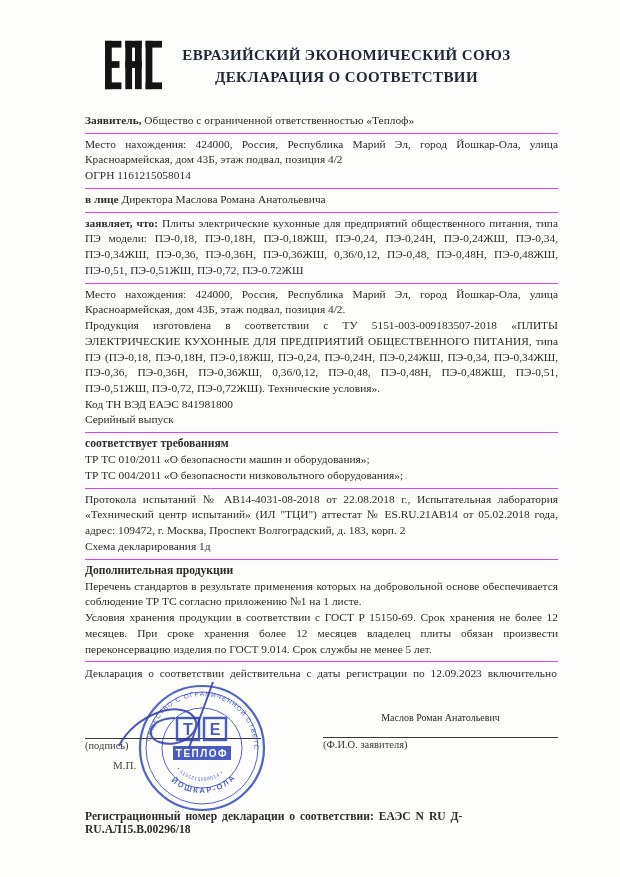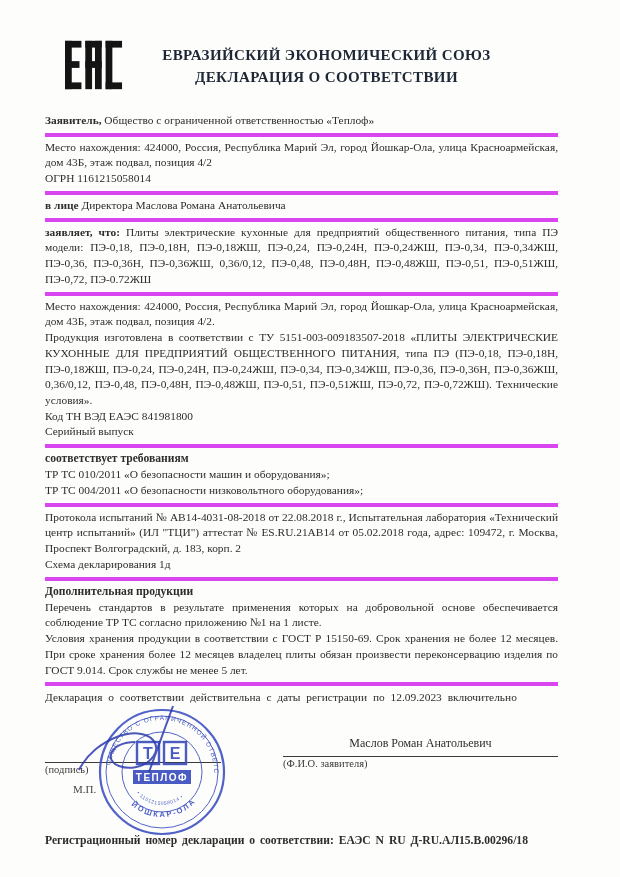--- a/index.html
+++ b/index.html
@@ -4,41 +4,41 @@
 <style>
   html,body{margin:0;padding:0;background:#e8e8e8;}
   .page{
     position:relative;
     width:620px;height:877px;
     margin:0 auto;
     background:#fdfdfb;
     font-family:"Liberation Serif","DejaVu Serif",serif;
     color:#2e2d2b;
     box-sizing:border-box;
-    padding:40px 62px 20px 45px;
+    padding:40px 62px 20px 85px;
     overflow:hidden;
   }
   .hdr{display:flex;align-items:center;margin-bottom:16px;}
   .eac-logo{flex:0 0 60px;margin-left:20px;}
   .hdr-titles{flex:1;text-align:center;padding-right:30px;}
   .hdr-titles div{
     font-weight:bold;font-size:15px;line-height:1.45;
     color:#1d2736;letter-spacing:.4px;
   }
-  .row{border-bottom:4px solid #d946ef;padding:3px 0 4px 0;}
+  .row{border-bottom:1px solid #d946ef;padding:3px 0 4px 0;}
   .row:first-of-type{border-top:none;}
   p{margin:0;font-size:11.4px;line-height:1.38;text-align:justify;}
   .b{font-weight:bold;}
   .sec-h{font-weight:bold;font-size:11.6px;}
   .sig-section{position:relative;padding-top:4px;min-height:118px;}
   .validity{font-weight:normal;word-spacing:3px;}
   .sig-cols{display:flex;margin-top:30px;}
   .sig-left{width:176px;}
   .sig-right{flex:1;margin-left:62px;text-align:center;}
-  .sig-name{font-size:12px;margin-bottom:5px;}
+  .sig-name{font-size:10px;margin-bottom:14px;}
   .sig-line{border-bottom:1px solid #3b3b3b;height:14px;}
   .sig-left .sig-line{height:26px;}
   .sig-caption{font-size:10.5px;text-align:left;padding-top:1px;color:#3a3a3a;}
   .mp{font-size:11px;color:#474747;margin:8px 0 0 28px;}
   .stamp-wrap{position:absolute;left:32px;top:14px;width:160px;height:150px;pointer-events:none;}
   .footer-row{margin-top:26px;font-size:11.6px;font-weight:bold;word-spacing:2px;}
   .footer-row span{font-weight:bold;}
 </style>
 </head>
 <body>

